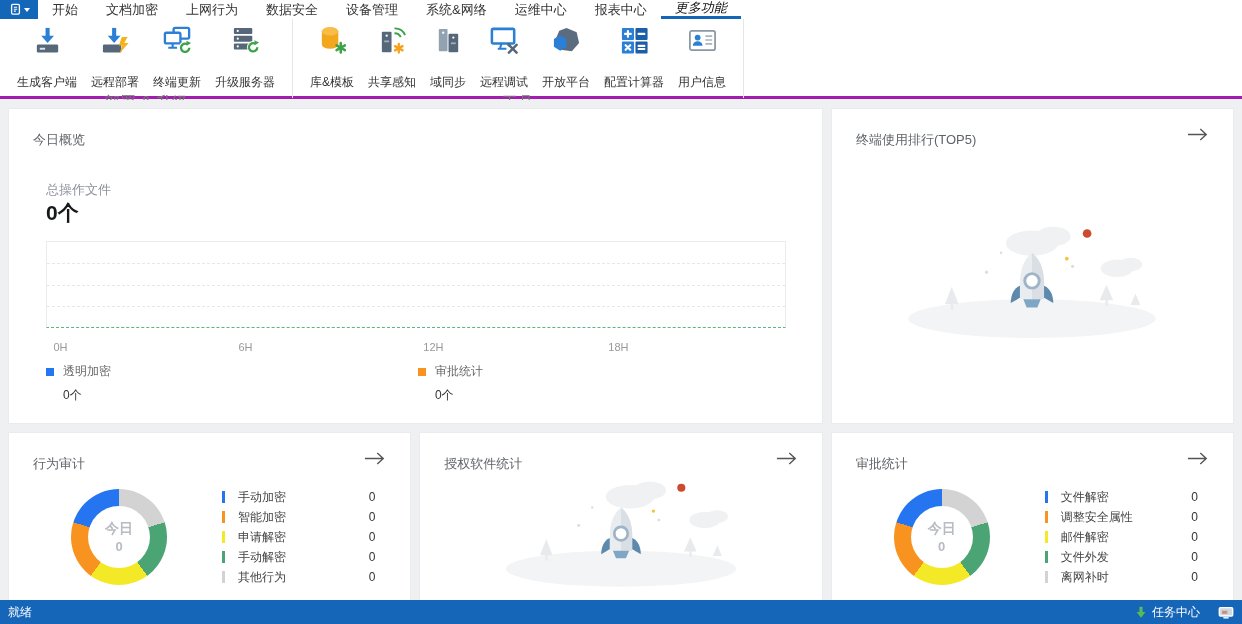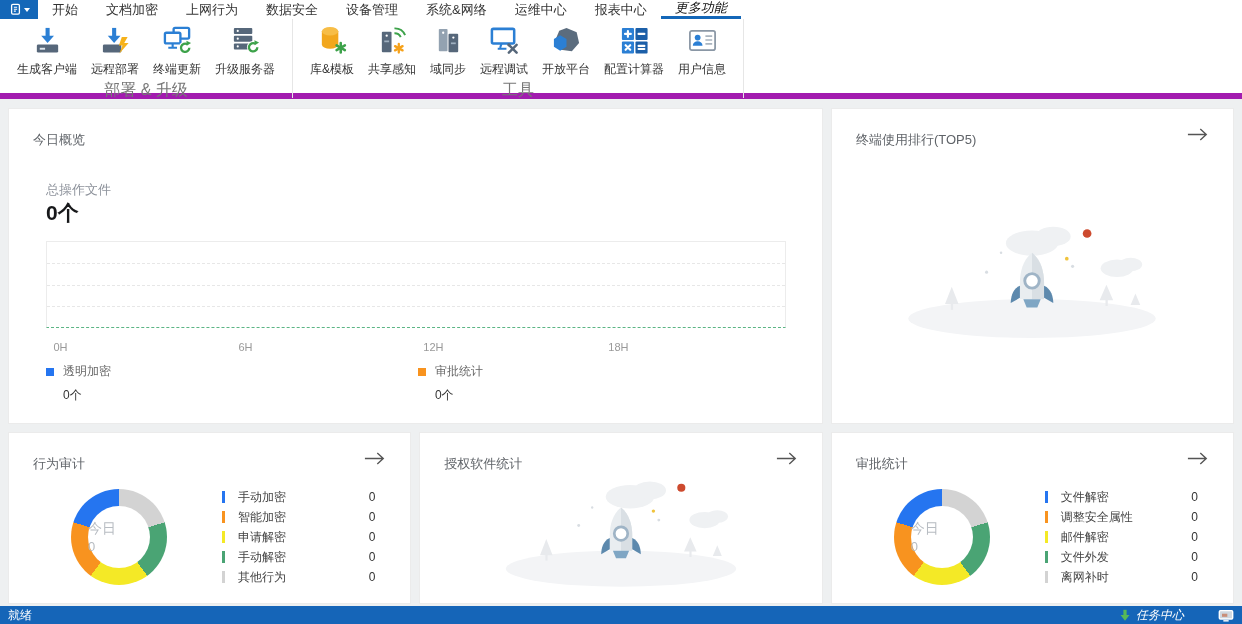--- a/index.html
+++ b/index.html
@@ -2,34 +2,34 @@
 <html style="--accent-blue: #1467b8; --status-blue: #1565b8; --chart-blue: #2575f0; --chart-orange: #f8931f; --chart-yellow: #f4e926; --chart-green: #4aa474; --chart-gray: #d3d3d3;"><head>
 <meta charset="utf-8">
 <style>
   html,body{margin:0;padding:0;}
   body{
     width:1242px;height:624px;overflow:hidden;position:relative;
     font-family:"Liberation Sans","DejaVu Sans",sans-serif;
     background:#eef0f1;-webkit-font-smoothing:antialiased;
   }
   
-  .ribbon{background:#fff;border-bottom:6px solid #a21caf;height:99px;box-sizing:border-box;}
+  .ribbon{background:#fff;border-bottom:3px solid #a21caf;height:99px;box-sizing:border-box;}
   .tabbar{display:flex;align-items:stretch;height:19px;}
   .logo{width:38px;background:var(--accent-blue);display:flex;align-items:center;justify-content:center;gap:2px;cursor:pointer;}
   .logo svg{display:block;}
   .caret{width:0;height:0;border-left:3.5px solid transparent;border-right:3.5px solid transparent;border-top:4px solid #fff;}
   .tab{padding:0 14px;font-size:13px;line-height:19px;color:#333;cursor:pointer;white-space:nowrap;}
   .tab.active{color:#111;border-bottom:3px solid var(--accent-blue);line-height:16px;font-style:italic;}
   .toolbar{display:flex;height:79px;}
   .rib-group{display:flex;flex-direction:column;justify-content:space-between;border-right:1px solid #e6e6e6;padding:3px 10px 2px 10px;}
   .rib-tools{display:flex;}
   .tool{display:flex;flex-direction:column;align-items:center;padding:2px 7px;cursor:pointer;}
   .tool-icon{height:32px;display:flex;align-items:center;}
   .tool-icon svg{display:block;}
-  .tool-label{font-size:12px;color:#333;margin-top:5px;white-space:nowrap;text-align:center;}
+  .tool-label{font-size:12px;color:#333;margin-top:18px;white-space:nowrap;text-align:center;}
   .rib-group-label{text-align:center;font-size:16px;color:#777;padding-bottom:2px;}
   
   .main{position:absolute;top:100px;left:0;right:0;bottom:18px;background:#eef0f1;
         padding:8px 8px 2px 8px;box-sizing:border-box;display:flex;flex-direction:column;gap:8px;}
   .row{display:flex;gap:8px;}
   .row-top{height:316px;}
   .row-bottom{flex:1;}
   .card{background:#fff;border:1px solid #ebebeb;box-sizing:border-box;position:relative;flex:1;}
   .card-today{flex:2.027;}
   .card-title{position:absolute;left:24px;top:22px;font-size:13px;color:#5f6368;}
@@ -46,34 +46,34 @@
   .lc-legend .l1{display:flex;align-items:center;}
   .lc-legend .sq{width:8px;height:8px;margin-right:9px;}
   .lc-legend .lbl{font-size:12px;color:#666;}
   .lc-legend .val{font-size:12px;color:#333;margin:7px 0 0 17px;}
   
   .donut{position:absolute;left:62px;top:56px;width:96px;height:96px;border-radius:50%;
     background:conic-gradient(var(--chart-gray) 0 72deg,var(--chart-green) 72deg 144deg,
       var(--chart-yellow) 144deg 216deg,var(--chart-orange) 216deg 288deg,var(--chart-blue) 288deg 360deg);}
   .donut::after{content:"";position:absolute;inset:17px;background:#fff;border-radius:50%;}
   .donut-center{position:absolute;inset:17px;z-index:1;display:flex;flex-direction:column;
-    justify-content:center;color:#b7bcc2;}
+    align-items:center;justify-content:center;color:#b7bcc2;font-weight:bold;}
   .donut-center .cl{font-size:14px;}
   .donut-center .cv{font-size:13px;margin-top:1px;}
   .d-legend{position:absolute;left:213px;right:35px;top:54px;}
   .d-row{display:flex;align-items:center;height:20px;}
   .d-bar{width:3px;height:12px;margin-right:13px;flex:none;}
   .d-lbl{flex:1;font-size:12px;color:#444;white-space:nowrap;}
   .d-val{font-size:12px;color:#333;}
   
   .empty-illu{position:absolute;left:50%;top:54%;transform:translate(-50%,-50%);}
   
-  .statusbar{position:absolute;left:0;right:0;bottom:0;height:18px;background:var(--status-blue);
+  .statusbar{position:absolute;left:0;right:0;bottom:0;height:24px;background:var(--status-blue);
      color:#fff;font-size:12px;display:flex;align-items:center;justify-content:space-between;padding:0 8px;box-sizing:border-box;}
-  .sb-right{display:flex;align-items:center;gap:22px;font-style:italic;}
+  .sb-right{display:flex;align-items:center;gap:6px;}
   .sb-task{display:flex;align-items:center;gap:5px;cursor:pointer;}
   .sb-tray{margin-left:12px;cursor:pointer;display:flex;align-items:center;}
 </style>
 </head>
 <body>
 
 <div class="ribbon">
   <div class="tabbar">
     <div class="logo">
       <svg width="13" height="13" viewBox="0 0 20 20">

